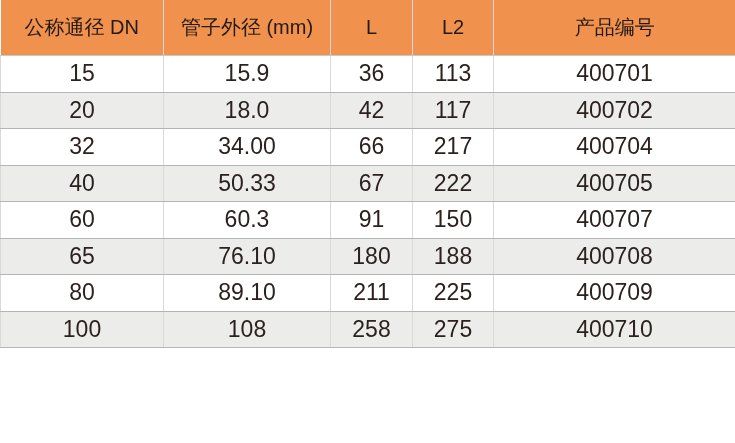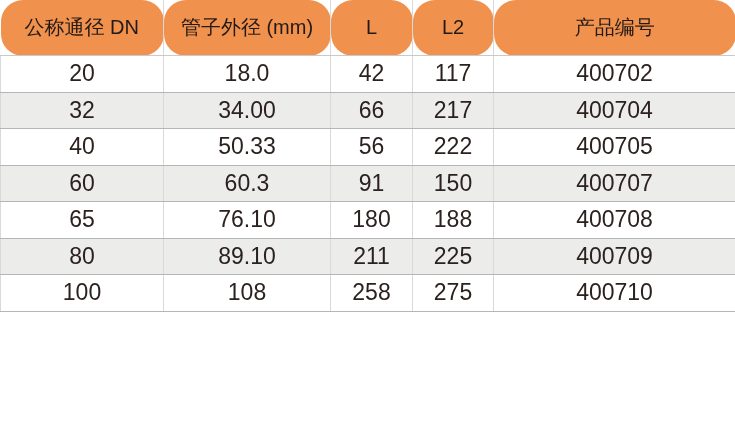--- a/index.html
+++ b/index.html
@@ -26,21 +26,20 @@
     background: #F0914E;
     color: #231a15;
     font-size: 20px;
     font-weight: normal;
     height: 55px;
     text-align: center;
     vertical-align: middle;
     border-left: 1px solid #d9d9d9;
     border-bottom: 1px solid #c9c9c9;
     padding: 0;
-    border-radius: 22px;
   }
   table.spec-table thead th:first-child {
     border-left: none;
   }
   table.spec-table tbody td {
     font-size: 23px;
     height: 35.5px;
     text-align: center;
     vertical-align: middle;
     border-left: 1px solid #d9d9d9;
@@ -69,37 +68,44 @@
       <tr>
         <th>公称通径 DN</th>
         <th>管子外径 (mm)</th>
         <th>L</th>
         <th>L2</th>
         <th>产品编号</th>
       </tr>
     </thead>
     <tbody>
       <tr>
+        <td>15</td>
+        <td>15.9</td>
+        <td>36</td>
+        <td>113</td>
+        <td>400701</td>
+      </tr>
+      <tr>
         <td>20</td>
         <td>18.0</td>
         <td>42</td>
         <td>117</td>
         <td>400702</td>
       </tr>
       <tr>
         <td>32</td>
         <td>34.00</td>
         <td>66</td>
         <td>217</td>
         <td>400704</td>
       </tr>
       <tr>
         <td>40</td>
         <td>50.33</td>
-        <td>56</td>
+        <td>67</td>
         <td>222</td>
         <td>400705</td>
       </tr>
       <tr>
         <td>60</td>
         <td>60.3</td>
         <td>91</td>
         <td>150</td>
         <td>400707</td>
       </tr>

